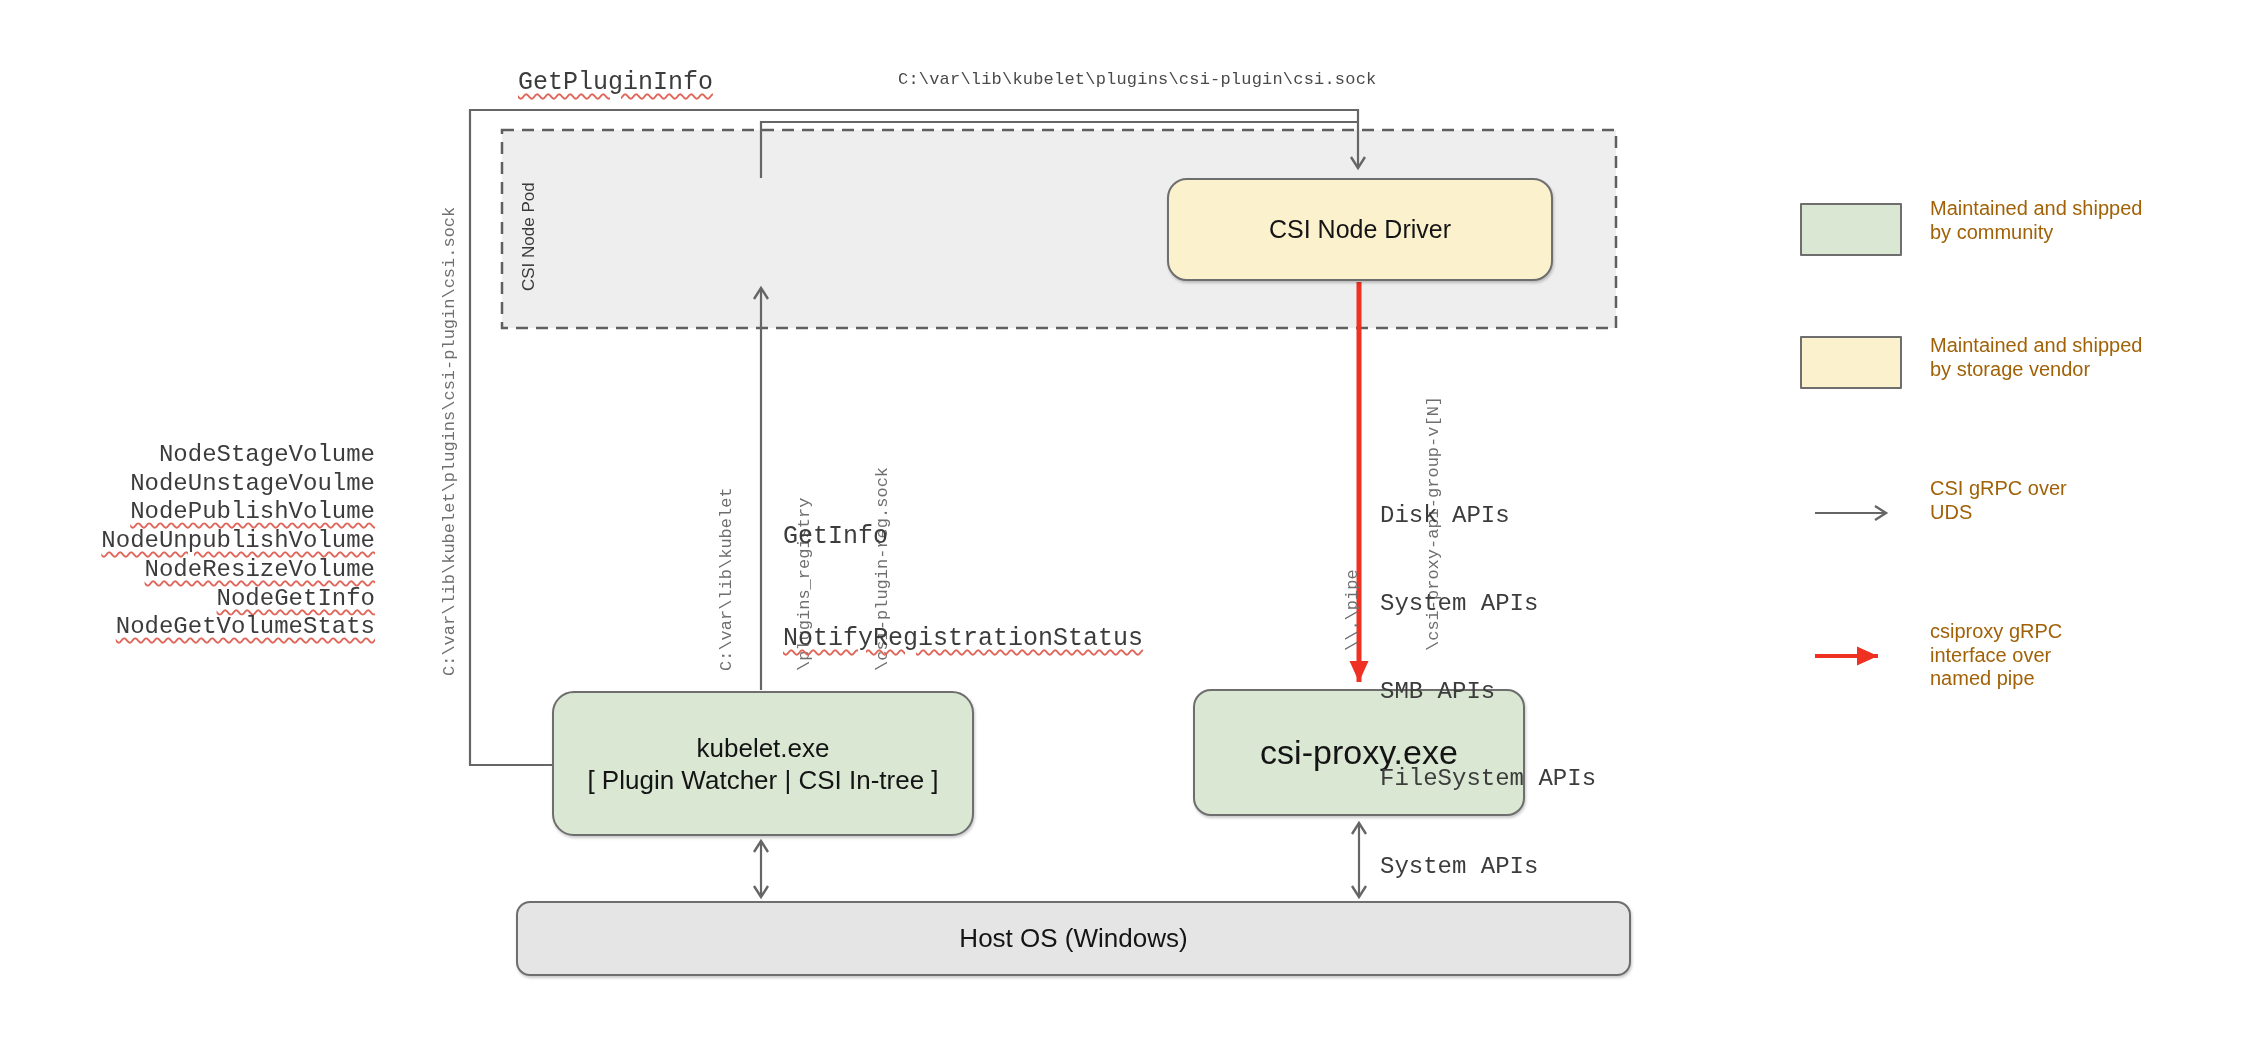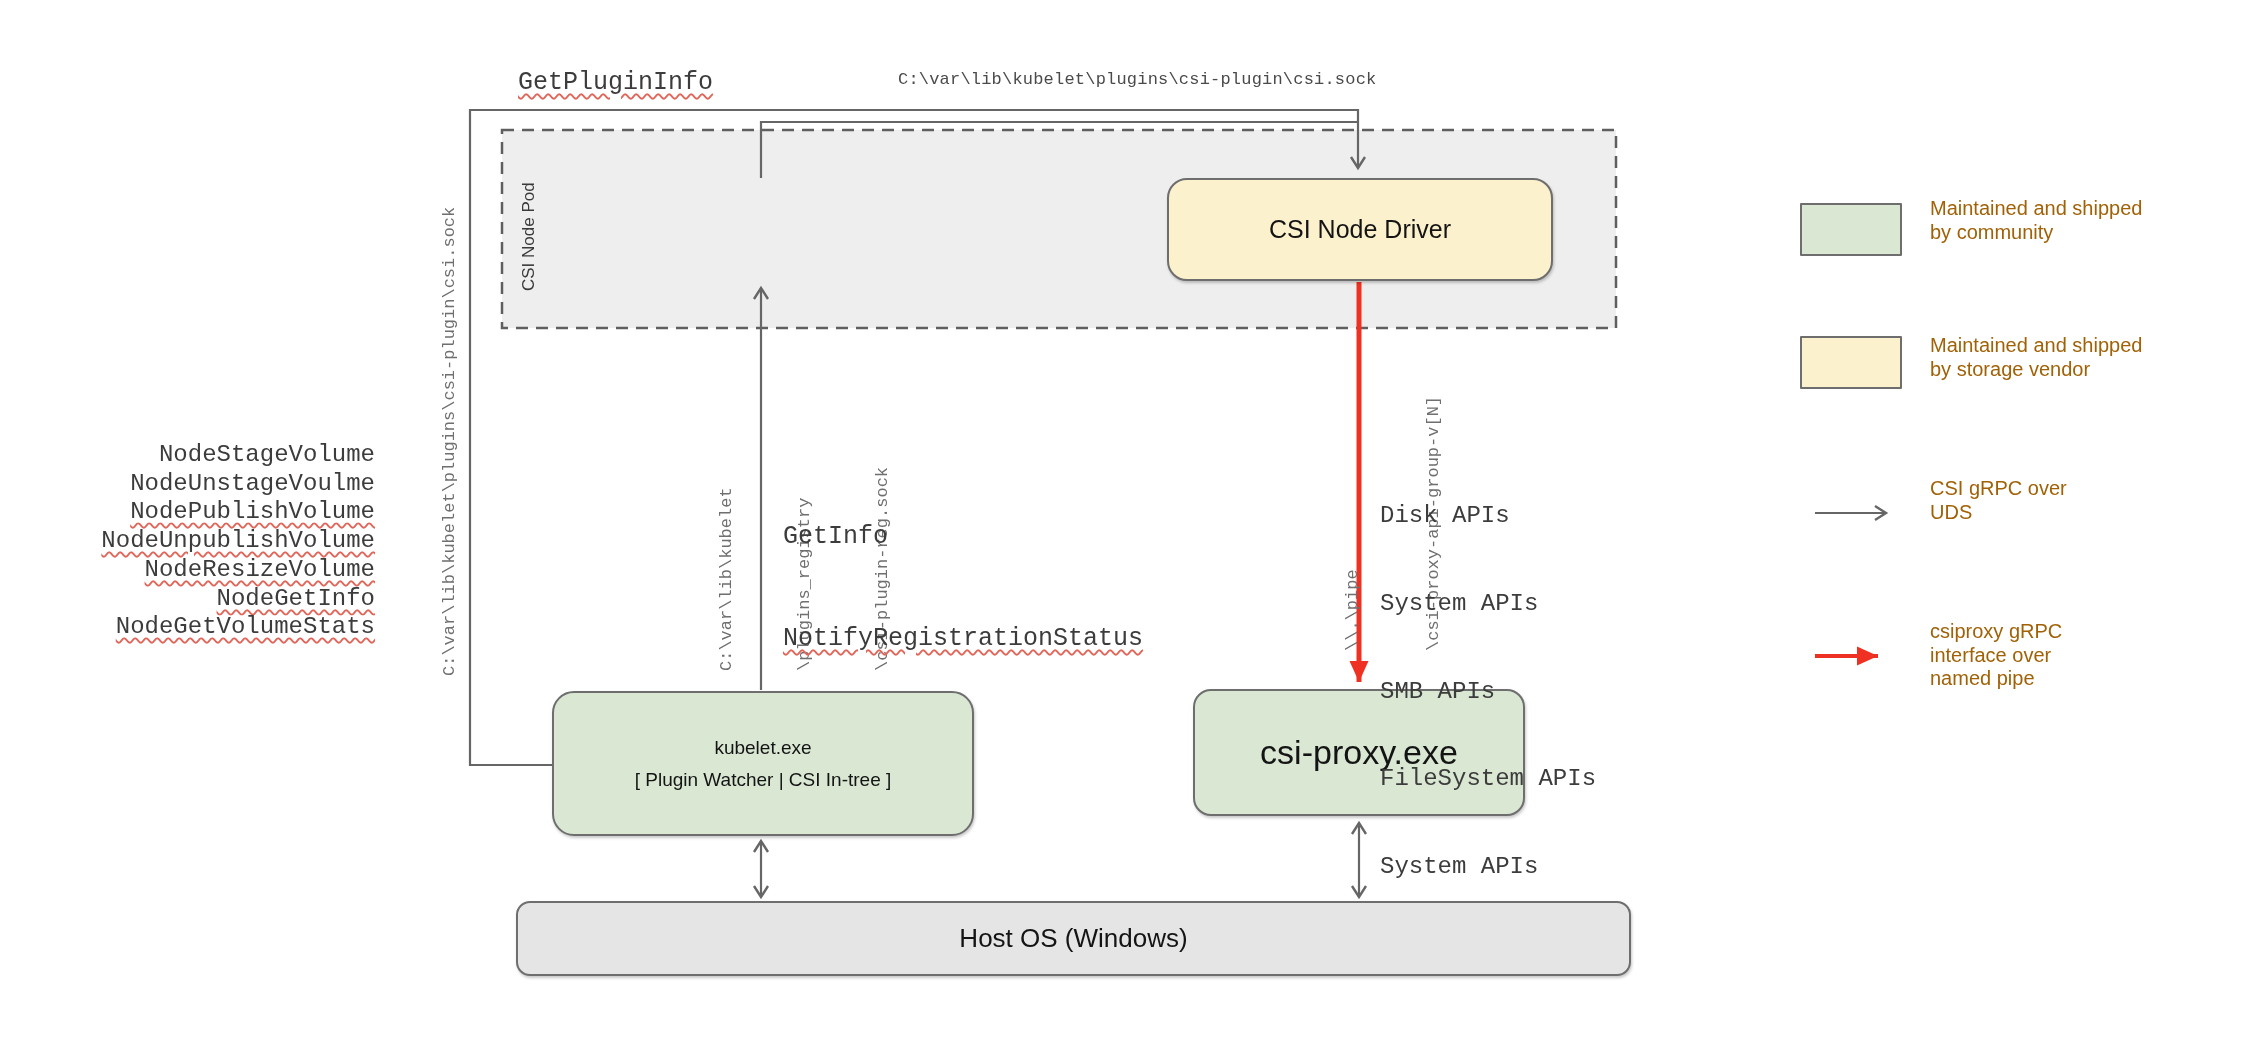--- a/index.html
+++ b/index.html
@@ -15,21 +15,21 @@
     position:absolute; box-sizing:border-box;
     border:2px solid #6e6e6e; border-radius:20px;
     display:flex; flex-direction:column; align-items:center; justify-content:center;
     text-align:center; color:#141414; font-size:25px;
     box-shadow:1px 2px 3px rgba(0,0,0,0.22);
   }
   .green  { background:#d9e7d3; }
   .yellow { background:#fbf1cd; }
   .blue   { background:#e5e5e5; }
   .hostbar { border-radius:14px; font-size:26px; }
-  .kub { font-size:19px; line-height:32px; }
+  .kub { font-size:26px; line-height:32px; }
 
   
   .monolabel { position:absolute; color:#3c3c3c; white-space:pre; }
   .pathlabel { font-size:17px; letter-spacing:0.2px; color:#4a4a4a; }
   .biglabel  { font-size:25px; }
   .listlabel { font-size:24px; }
 
   .sq {
     text-decoration-line:underline;
     text-decoration-style:wavy;

